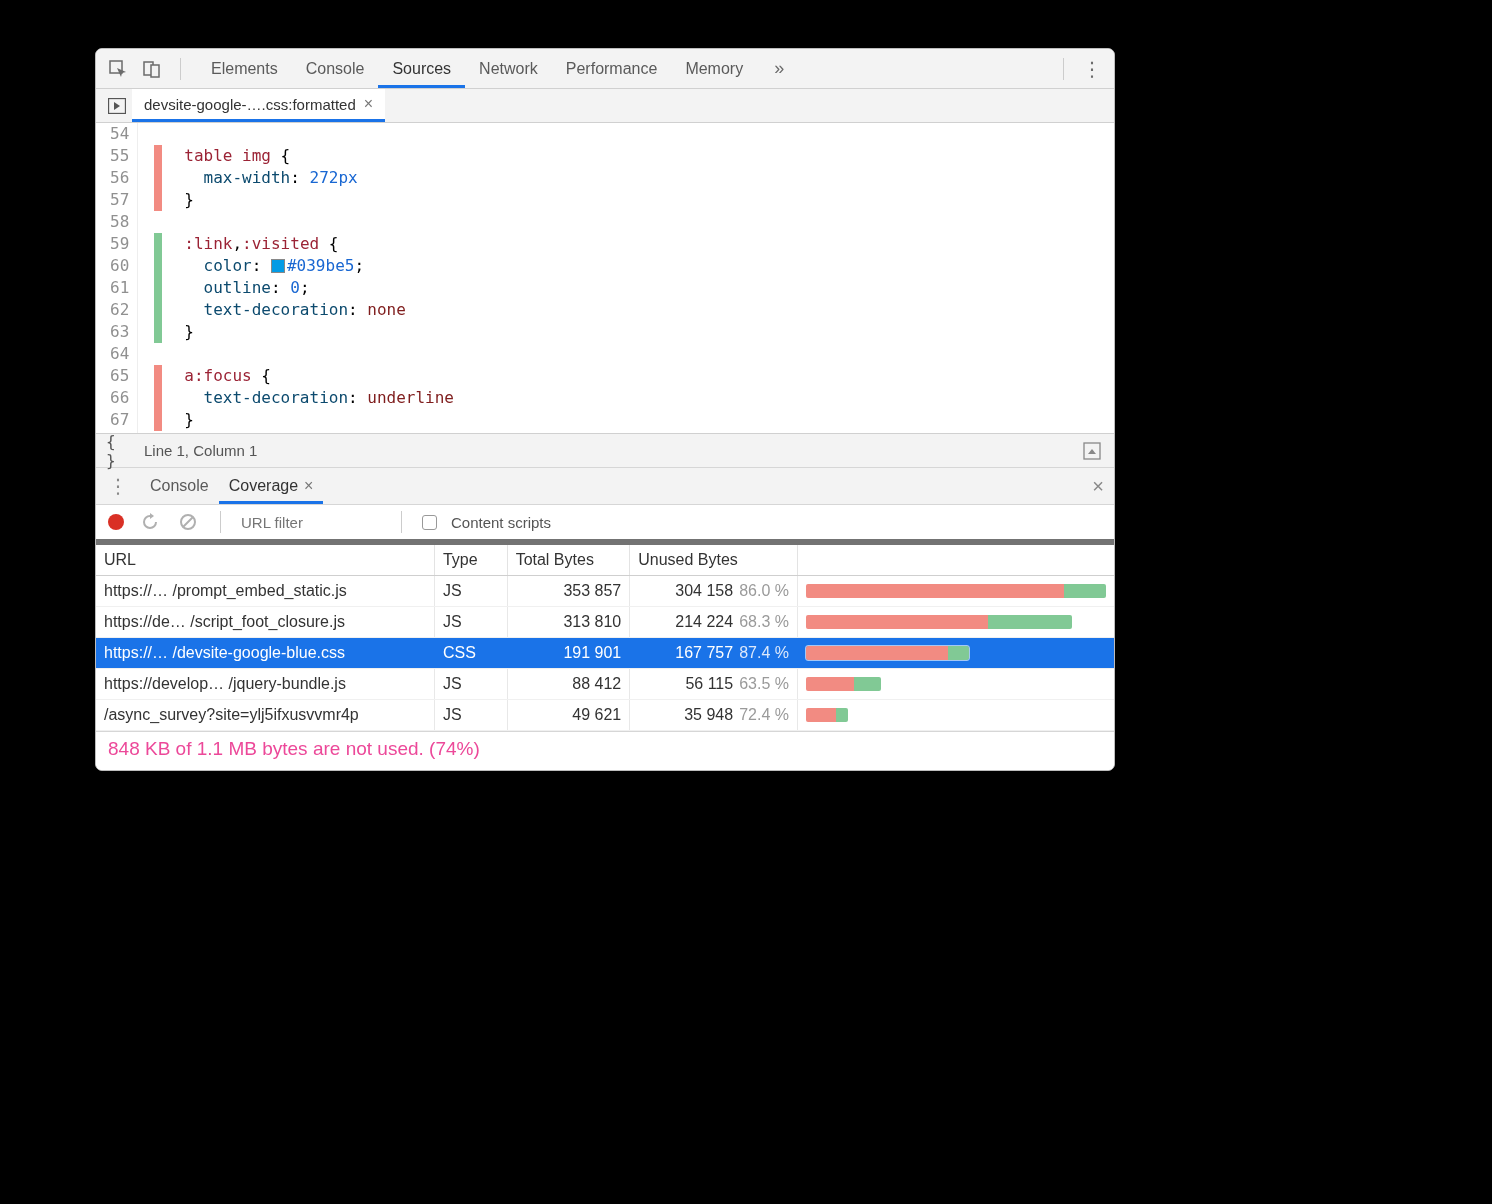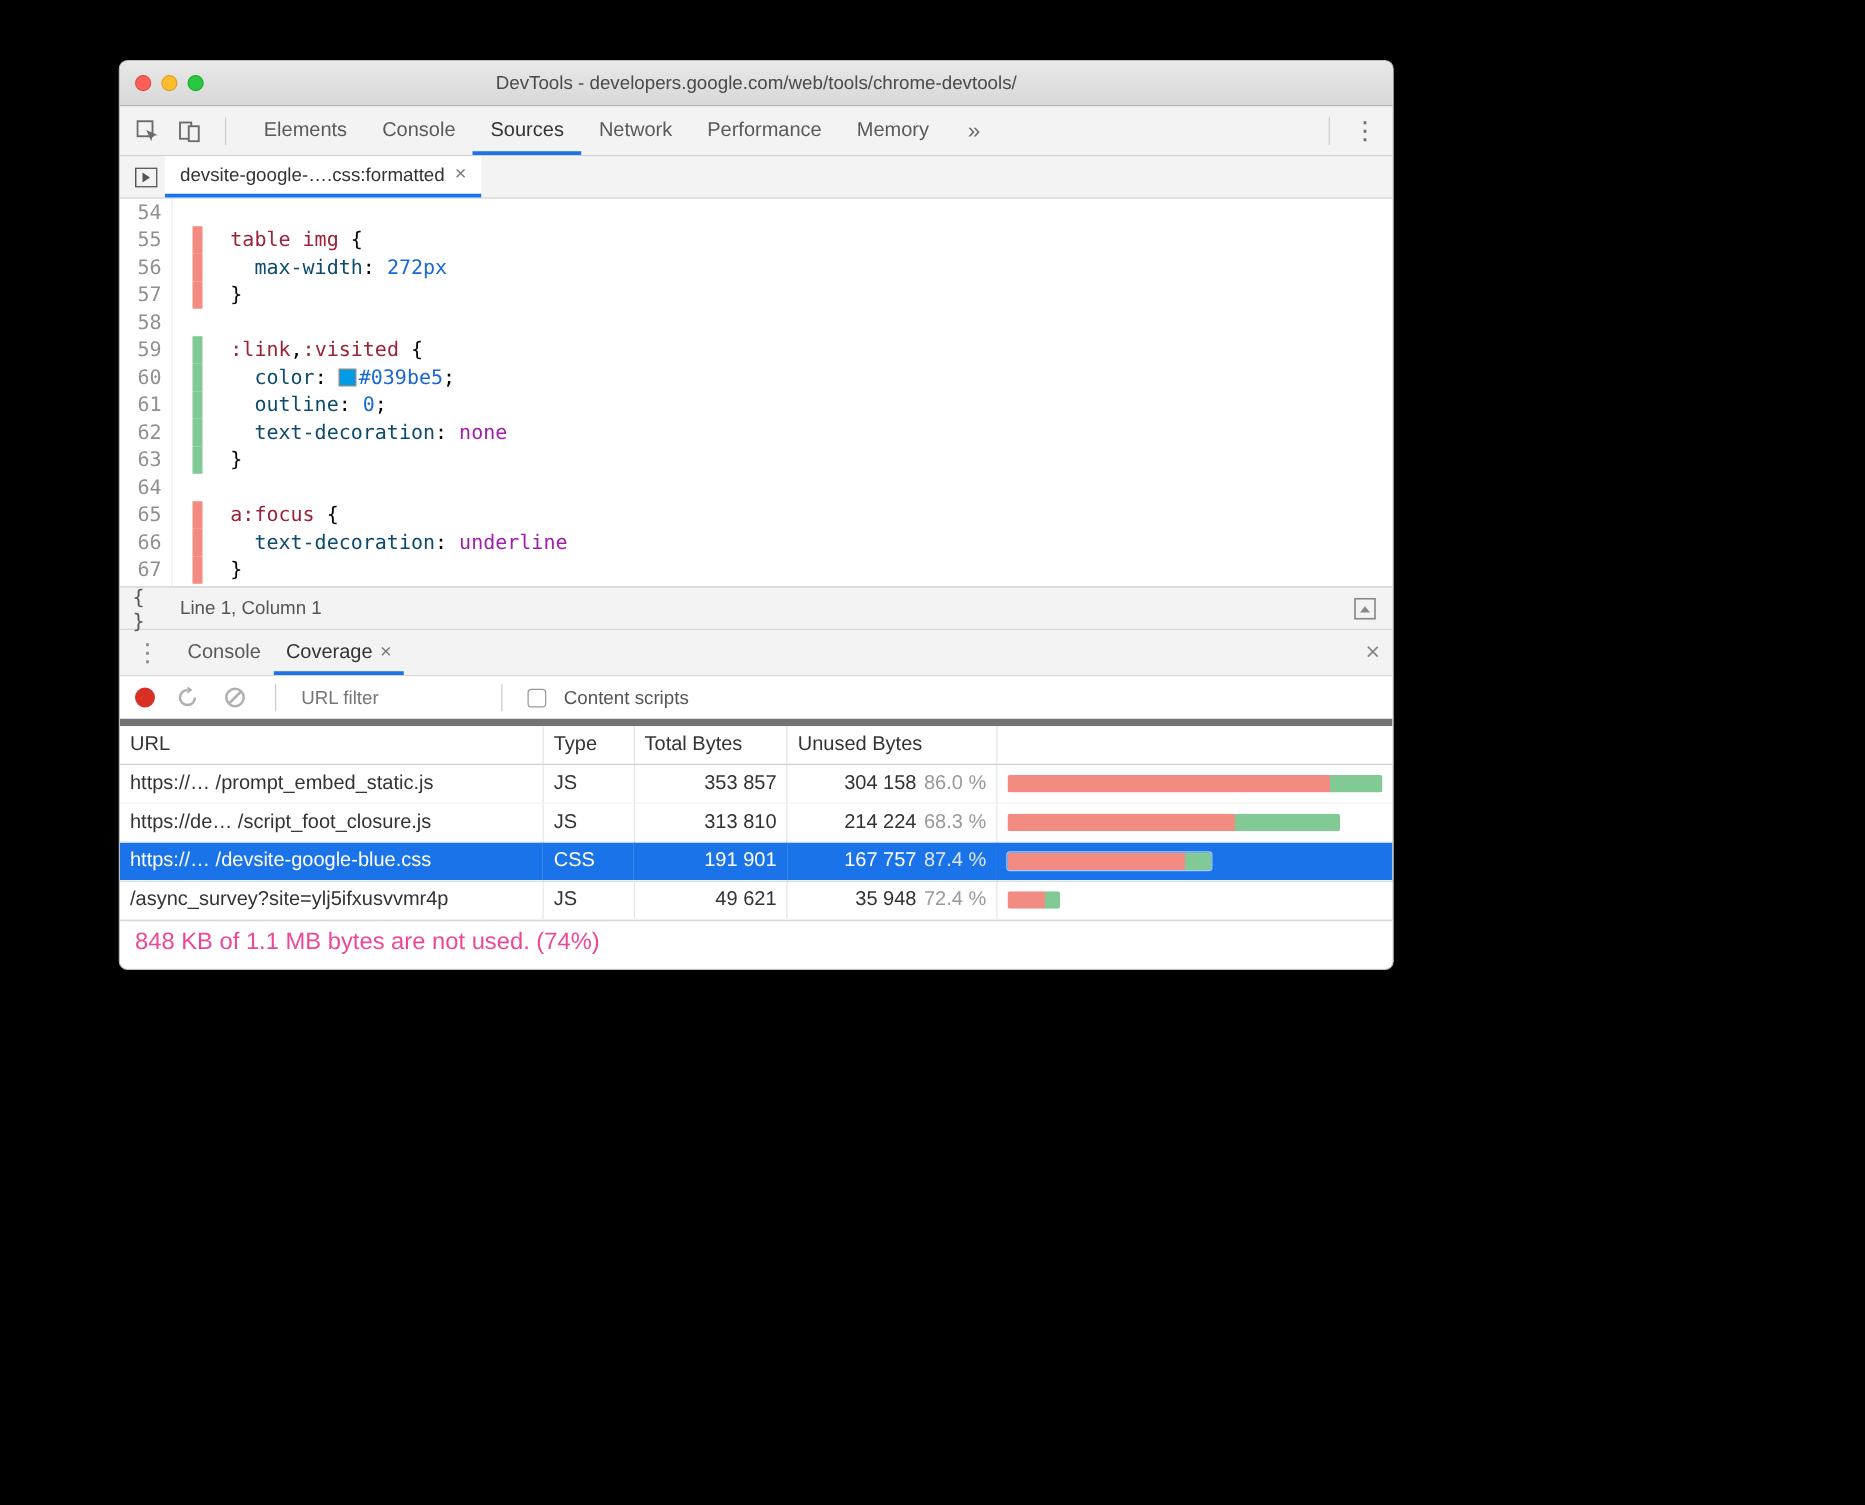--- a/index.html
+++ b/index.html
@@ -120,21 +120,21 @@
   .cov-col {
     width:8px;
   }
   .cov-row { height:22px; }
   .cov-red { background:#f28b82; }
   .cov-green { background:#81c995; }
   .code-col { padding-left:6px; white-space:pre; }
   .tok-sel { color:#9b2335; }
   .tok-prop { color:#0c4a6e; }
   .tok-val { color:#1967d2; }
-  .tok-none { color:#a21caf; }
+  .tok-none { color:#7f1d1d; }
   .swatch { display:inline-block; width:14px; height:14px; background:#039be5; border:1px solid #888; vertical-align:-2px; margin-right:2px;}
   .code-row { height:22px; }
 
   
   .cursor-bar {
     height:34px;
     border-top:1px solid #d0d0d0;
     background:#f3f3f3;
     display:flex;
     align-items:center;
@@ -226,28 +226,20 @@
     font-size:19px;
   }
 
   svg { display:block; }
 </style>
 </head>
 <body>
 
 <div class="window">
 
-  <div class="titlebar">
-    <div class="traffic">
-      <span class="tl-close"></span>
-      <span class="tl-min"></span>
-      <span class="tl-max"></span>
-    </div>
-    <div class="title">DevTools - developers.google.com/web/tools/chrome-devtools/</div>
-  </div>
 
   <div class="main-tabs">
     <div class="icon-btn">
       <svg width="18" height="18" viewBox="0 0 18 18">
           <rect x="1" y="1" width="12" height="12" fill="none" stroke="#6b6b6b" stroke-width="1.5"></rect>
           <path d="M8 8 L17 12 L13 13 L12 17 Z" fill="#6b6b6b"></path>
         </svg>
     </div>
     <div class="icon-btn">
       <svg width="18" height="18" viewBox="0 0 18 18">
@@ -410,20 +402,32 @@
           <td class="num">191 901</td>
           <td class="num"><span>167 757</span><span class="pct">87.4 %</span></td>
           <td>
             <div class="bar" style="width: 162.694px;">
               <div class="red" style="width: 87.4185%;"></div>
               <div class="green" style="width: 12.5815%;"></div>
             </div>
           </td>
         </tr>
         <tr>
+          <td>https://develop… /jquery-bundle.js</td>
+          <td>JS</td>
+          <td class="num">88 412</td>
+          <td class="num"><span>56 115</span><span class="pct">63.5 %</span></td>
+          <td>
+            <div class="bar" style="width: 74.9557px;">
+              <div class="red" style="width: 63.4699%;"></div>
+              <div class="green" style="width: 36.5301%;"></div>
+            </div>
+          </td>
+        </tr>
+        <tr>
           <td>/async_survey?site=ylj5ifxusvvmr4p</td>
           <td>JS</td>
           <td class="num">49 621</td>
           <td class="num"><span>35 948</span><span class="pct">72.4 %</span></td>
           <td>
             <div class="bar" style="width: 42.0687px;">
               <div class="red" style="width: 72.4451%;"></div>
               <div class="green" style="width: 27.5549%;"></div>
             </div>
           </td>

